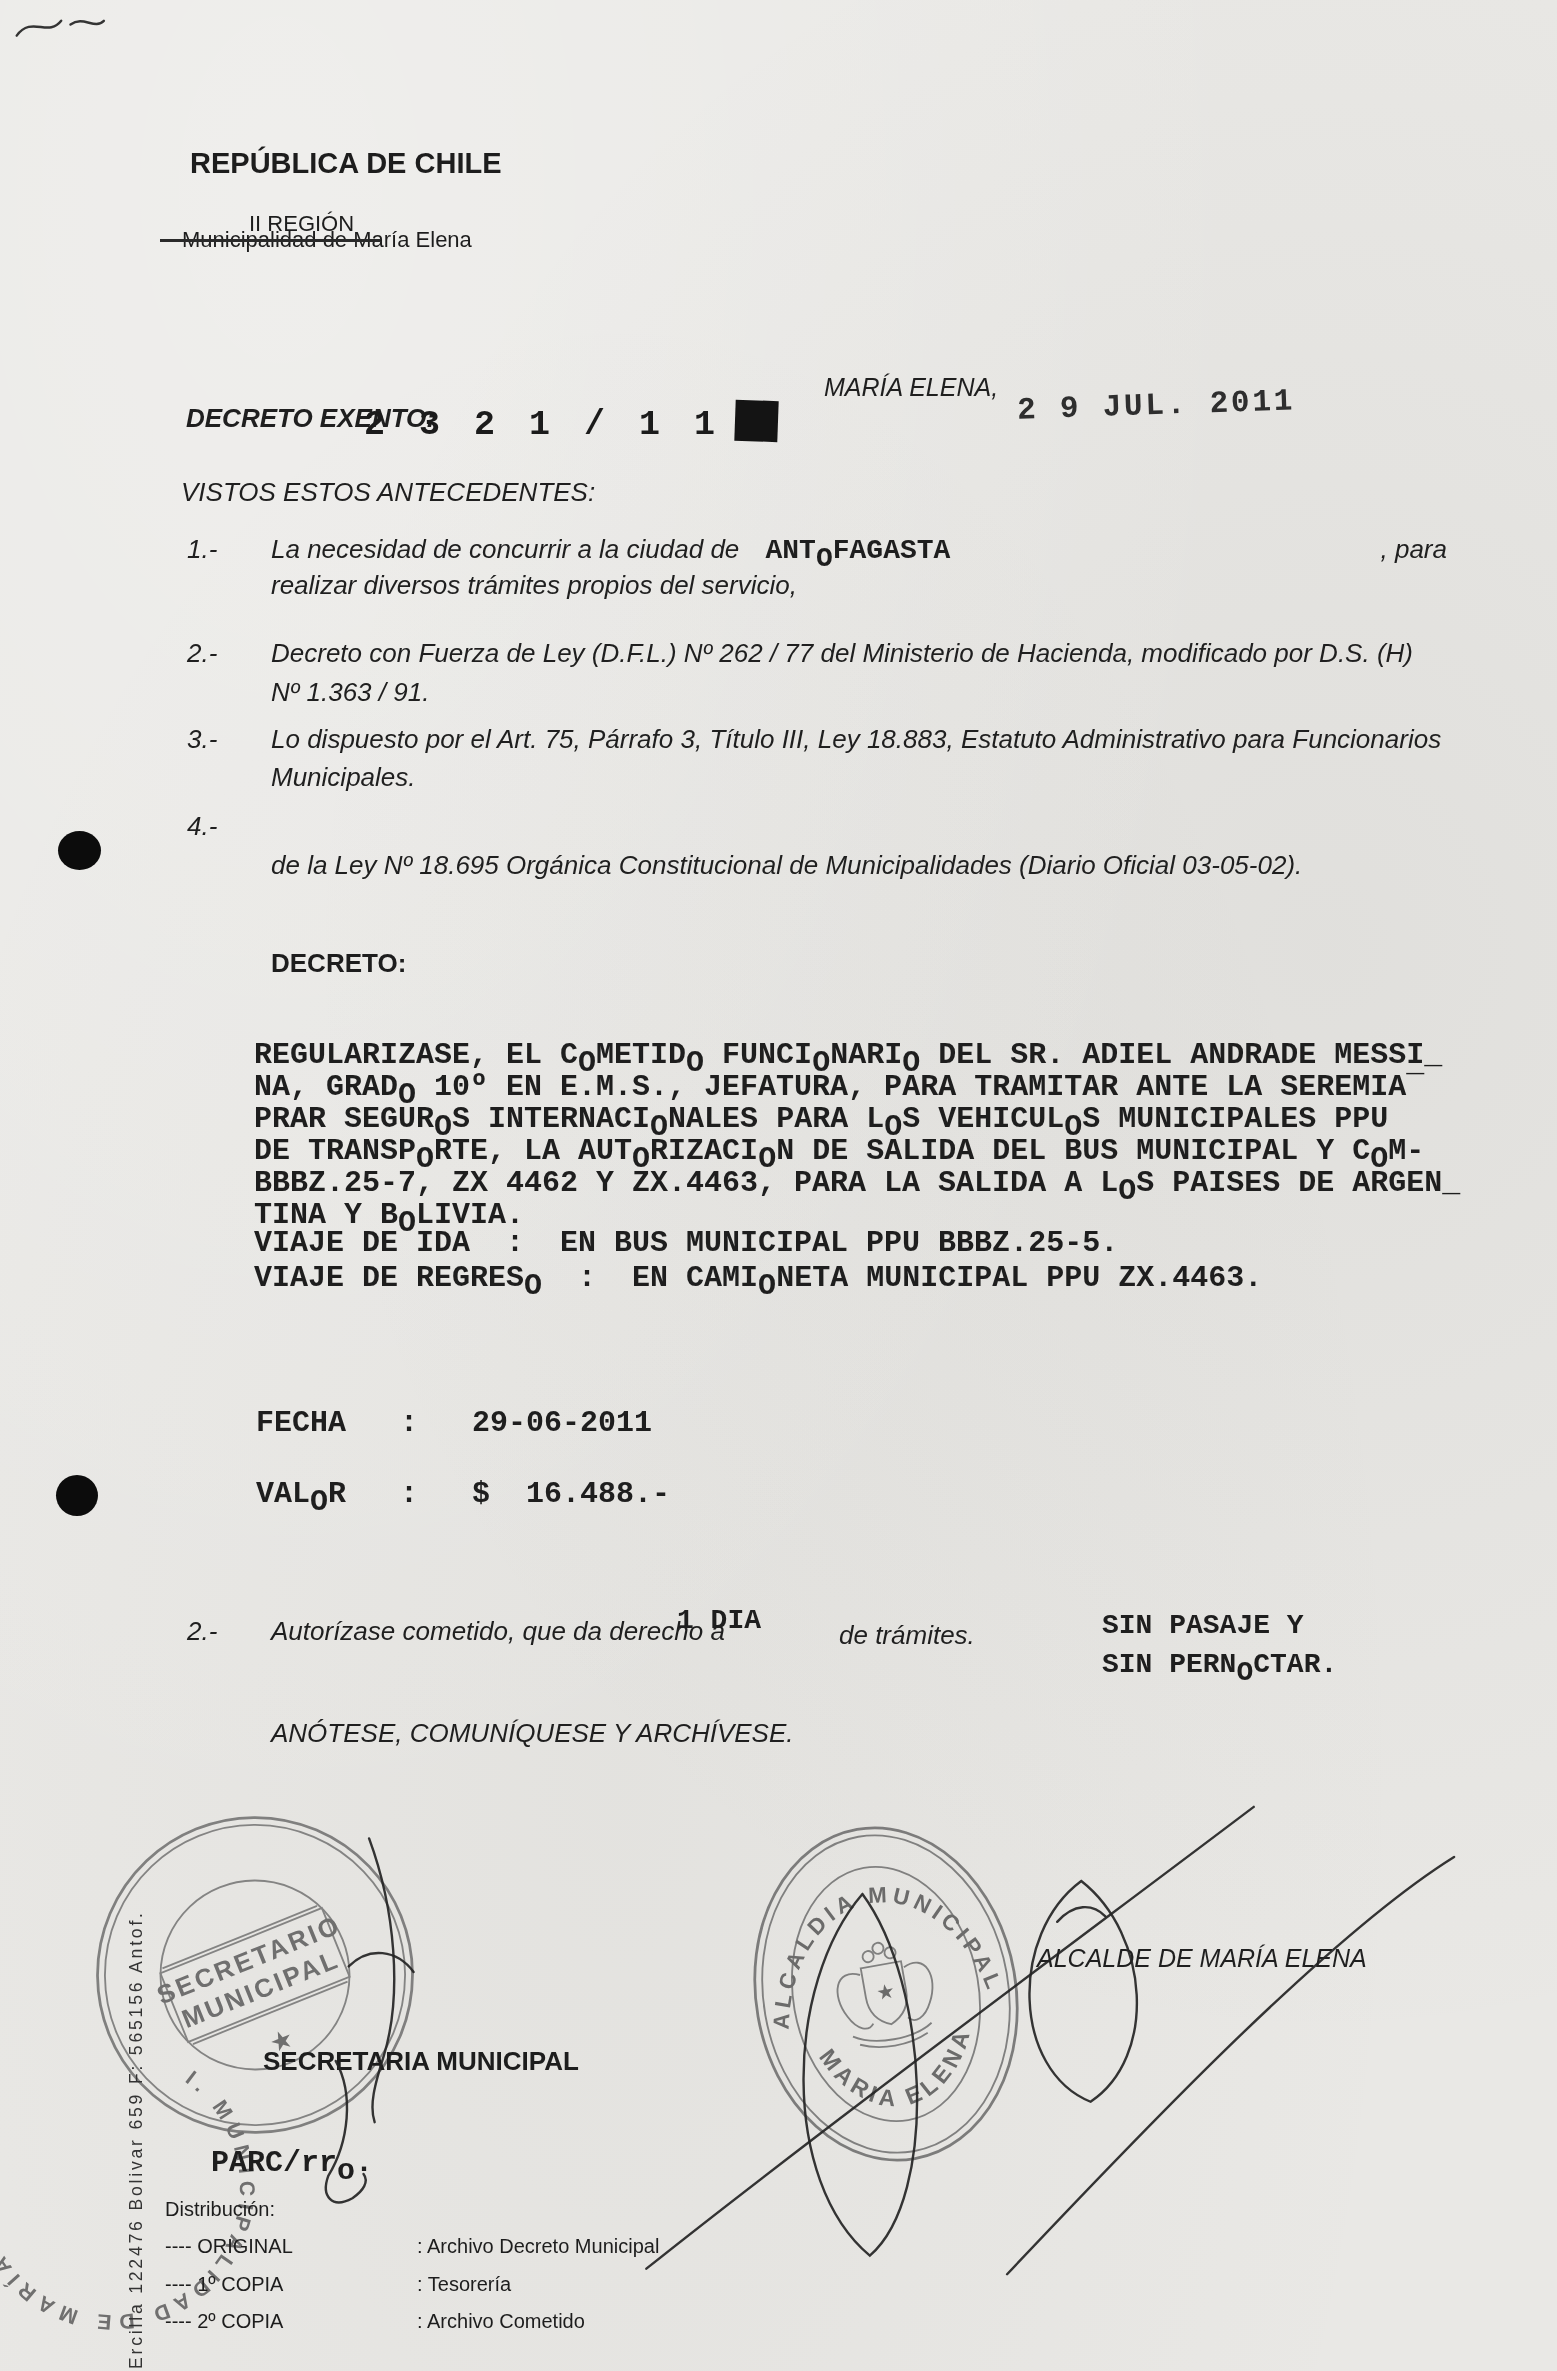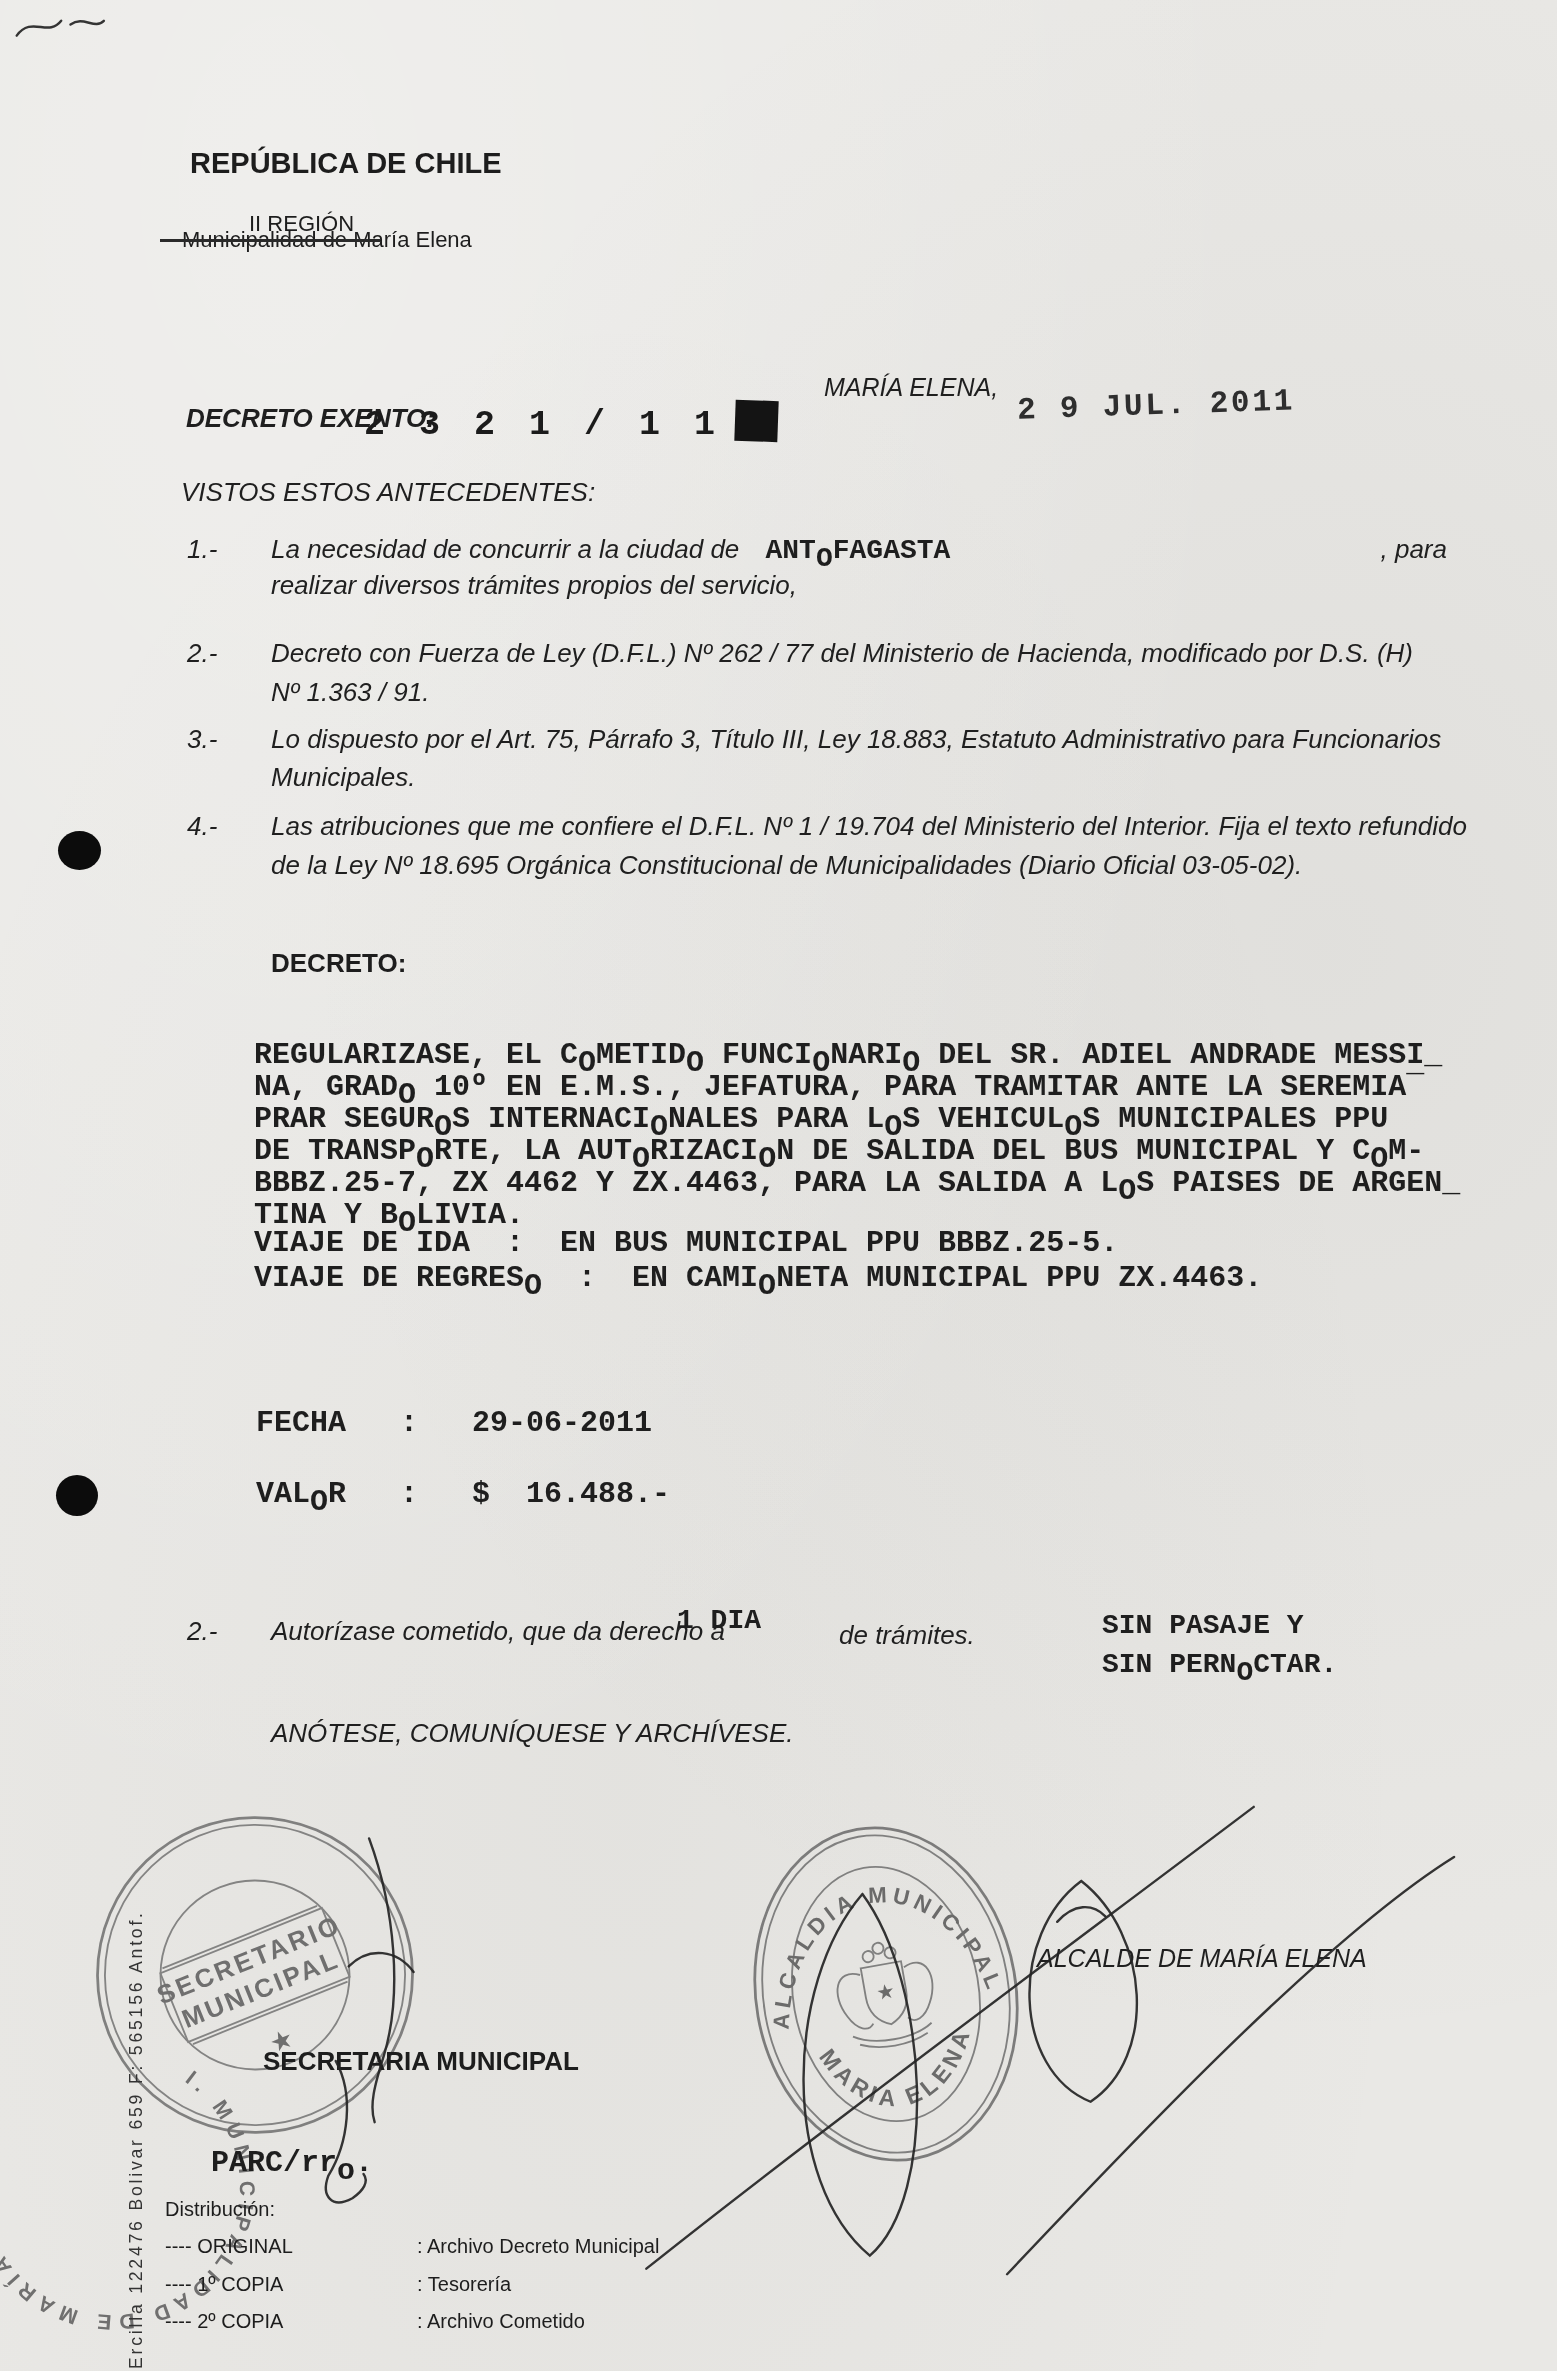--- a/index.html
+++ b/index.html
@@ -69,21 +69,20 @@
 
   <div class="abs it" style="left:187px;top:638px;">2.-</div>
   <div class="abs it" style="left:271px;top:638px;">Decreto con Fuerza de Ley (D.F.L.) Nº 262 / 77 del Ministerio de Hacienda, modificado por D.S. (H)</div>
   <div class="abs it" style="left:271px;top:677px;">Nº 1.363 / 91.</div>
 
   <div class="abs it" style="left:187px;top:724px;">3.-</div>
   <div class="abs it" style="left:271px;top:724px;">Lo dispuesto por el Art. 75, Párrafo 3, Título III, Ley 18.883, Estatuto Administrativo para Funcionarios</div>
   <div class="abs it" style="left:271px;top:762px;">Municipales.</div>
 
   <div class="abs it" style="left:187px;top:811px;">4.-</div>
-  <div class="abs it" style="left:271px;top:811px;">Las atribuciones que me confiere el D.F.L. Nº 1 / 19.704 del Ministerio del Interior. Fija el texto refundido</div>
   <div class="abs it" style="left:271px;top:850px;">de la Ley Nº 18.695 Orgánica Constitucional de Municipalidades (Diario Oficial 03-05-02).</div>
 
   <div class="dot" style="left:58px;top:831px;width:43px;height:39px;"></div>
   <div class="dot" style="left:56px;top:1475px;width:42px;height:41px;"></div>
 
   <div class="abs up b" style="left:271px;top:948px;font-size:26px;">DECRETO:</div>
 
   <div class="abs twblock" style="left:254px;top:1039px;">
     <div class="tw">REGULARIZASE, EL C<span class="drop">O</span>METID<span class="drop">O</span> FUNCI<span class="drop">O</span>NARI<span class="drop">O</span> DEL SR. ADIEL ANDRADE MESSI_</div>
     <div class="tw">NA, GRAD<span class="drop">O</span> 10º EN E.M.S., JEFATURA, PARA TRAMITAR ANTE LA SEREMIA¯</div>

